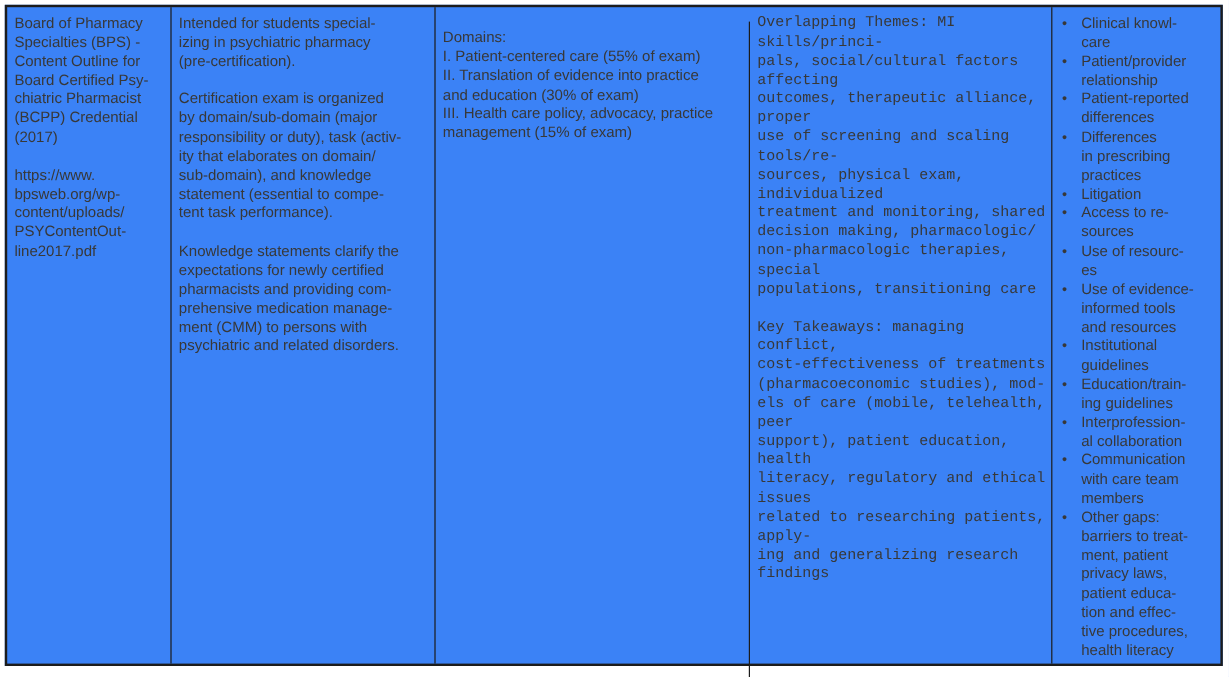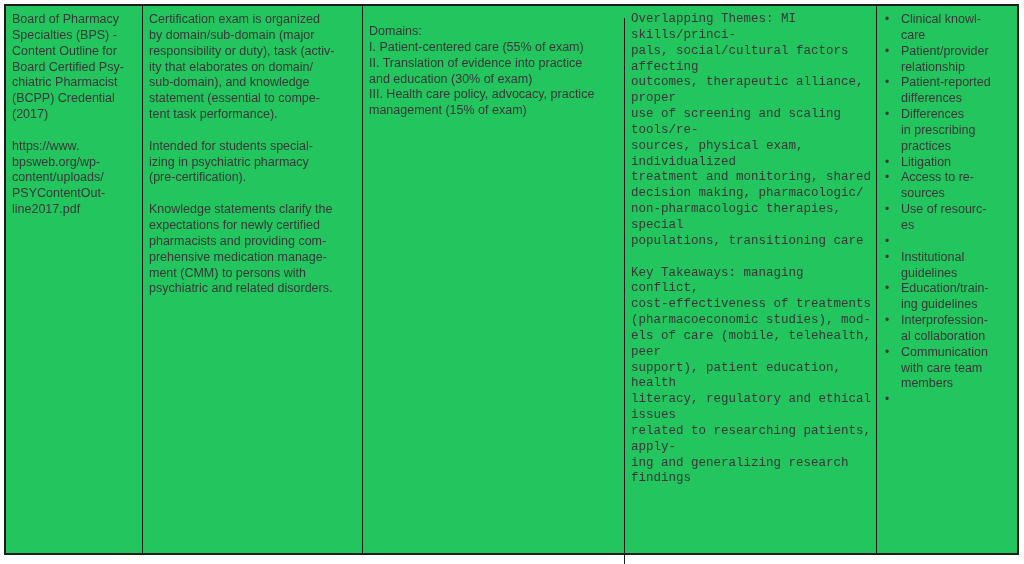--- a/index.html
+++ b/index.html
@@ -9,21 +9,21 @@
     font-family: "Liberation Sans", "DejaVu Sans", sans-serif;
     overflow: hidden;
   }
   .doc-table {
     position: absolute;
     left: 4px; top: 4px;
     width: 1015px; height: 551px;
     border: 2px solid #1c1c1c;
     display: flex;
     flex-direction: row;
-    background: #22c55e;
+    background: #3b82f6;
   }
   .cell {
     height: 100%;
     border-right: 1.5px solid #1c1c1c;
     padding: 6px 4px 4px 6px;
     color: #383838;
     font-size: 12.5px;
     line-height: 15.85px;
     overflow: hidden;
   }
@@ -69,30 +69,30 @@
 (BCPP) Credential
 (2017)</p>
     <p>https://www.
 bpsweb.org/wp-
 content/uploads/
 PSYContentOut-
 line2017.pdf</p>
   </div>
 
   <div class="cell col-desc">
+    <p>Intended for students special-
+izing in psychiatric pharmacy
+(pre-certification).</p>
     <p>Certification exam is organized
 by domain/sub-domain (major
 responsibility or duty), task (activ-
 ity that elaborates on domain/
 sub-domain), and knowledge
 statement (essential to compe-
 tent task performance).</p>
-    <p>Intended for students special-
-izing in psychiatric pharmacy
-(pre-certification).</p>
     <p>Knowledge statements clarify the
 expectations for newly certified
 pharmacists and providing com-
 prehensive medication manage-
 ment (CMM) to persons with
 psychiatric and related disorders.</p>
   </div>
 
   <div class="cell col-domains">
     <p>Domains:
@@ -154,20 +154,23 @@
       <span class="bullet-text">Access to re-
 sources</span>
     </div>
     <div class="bullet-row">
       <span class="bullet-marker">•</span>
       <span class="bullet-text">Use of resourc-
 es</span>
     </div>
     <div class="bullet-row">
       <span class="bullet-marker">•</span>
+      <span class="bullet-text">Use of evidence-
+informed tools
+and resources</span>
     </div>
     <div class="bullet-row">
       <span class="bullet-marker">•</span>
       <span class="bullet-text">Institutional
 guidelines</span>
     </div>
     <div class="bullet-row">
       <span class="bullet-marker">•</span>
       <span class="bullet-text">Education/train-
 ing guidelines</span>
@@ -178,16 +181,24 @@
 al collaboration</span>
     </div>
     <div class="bullet-row">
       <span class="bullet-marker">•</span>
       <span class="bullet-text">Communication
 with care team
 members</span>
     </div>
     <div class="bullet-row">
       <span class="bullet-marker">•</span>
+      <span class="bullet-text">Other gaps:
+barriers to treat-
+ment, patient
+privacy laws,
+patient educa-
+tion and effec-
+tive procedures,
+health literacy</span>
     </div>
   </div>
 
 </div>
 
 </body></html>

